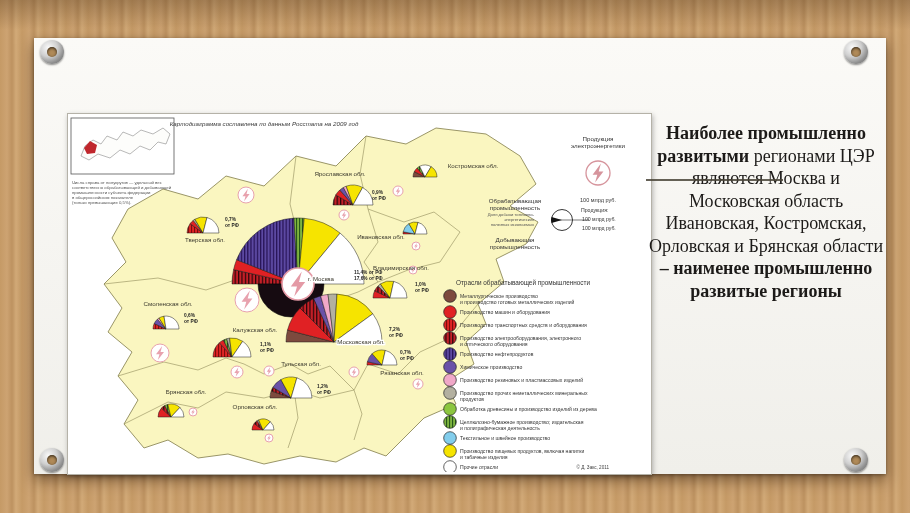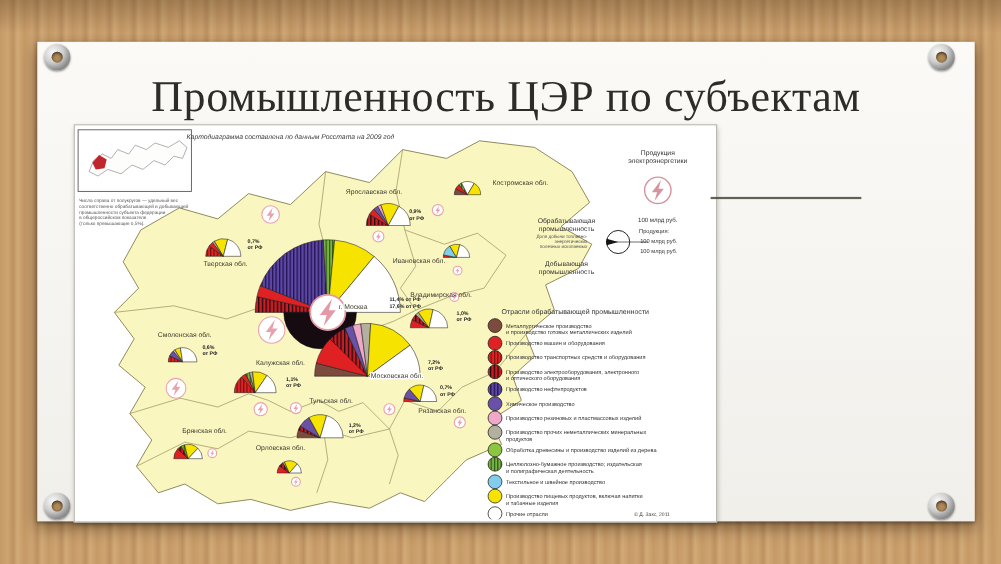--- a/index.html
+++ b/index.html
@@ -24,21 +24,20 @@
     font-family:"Liberation Serif",serif;font-size:18px;line-height:22.5px;color:#1c1a18;}
   .annotation .b{font-weight:bold;}
   .strike{position:absolute;left:612px;top:141px;width:137px;height:2px;background:#4a4538;opacity:.85;}
   svg text{font-family:"Liberation Sans",sans-serif;}
 </style>
 </head>
 <body>
 
 <div class="stage">
   <div class="slide">
-    <div class="title">Промышленность ЦЭР по субъектам</div>
 
     <div class="map-panel">
       <svg viewBox="0 0 581 358" width="581" height="358">
         <defs>
           <pattern id="p-redst" width="3" height="3" patternUnits="userSpaceOnUse">
             <rect width="3" height="3" fill="#e02424"></rect>
               <rect width="1.1" height="3" fill="#7e0d0d"></rect>
           </pattern>
           <pattern id="p-dkredst" width="3.4" height="3.4" patternUnits="userSpaceOnUse">
             <rect width="3.4" height="3.4" fill="#c41f27"></rect>
@@ -242,20 +241,21 @@
             <text x="392" y="325.8" font-size="5.1" text-anchor="start" fill="#333" font-style="normal" font-weight="normal"><tspan x="392" dy="0">Текстильное и швейное производство</tspan></text>
             <circle cx="382" cy="337" r="6.3" fill="#f6e400" stroke="#222" stroke-width="0.7"></circle>
             <text x="392" y="338.8" font-size="5.1" text-anchor="start" fill="#333" font-style="normal" font-weight="normal"><tspan x="392" dy="0">Производство пищевых продуктов, включая напитки</tspan><tspan x="392" dy="6.017999999999999">и табачные изделия</tspan></text>
             <circle cx="382" cy="353" r="6.3" fill="#ffffff" stroke="#222" stroke-width="0.7"></circle>
             <text x="392" y="354.8" font-size="5.1" text-anchor="start" fill="#333" font-style="normal" font-weight="normal"><tspan x="392" dy="0">Прочие отрасли</tspan></text>
             <text x="541" y="355" font-size="4.6" text-anchor="end" fill="#444" font-style="normal" font-weight="normal"><tspan x="541" dy="0">© Д. Закс, 2011</tspan></text>
           </g>
       </svg>
     </div>
 
+    <div class="annotation"><span class="b">Наиболее промышленно развитыми</span><span> регионами ЦЭР являются Москва и Московская область Ивановская, Костромская, Орловская и Брянская области </span><span class="b">– наименее промышленно развитые регионы</span></div>
     <div class="strike"></div>
   </div>
 
   <div class="grommet" style="left:40px;top:40px"></div>
   <div class="grommet" style="left:844px;top:40px"></div>
   <div class="grommet" style="left:40px;top:448px"></div>
   <div class="grommet" style="left:844px;top:448px"></div>
 </div>
 
 </body></html>

